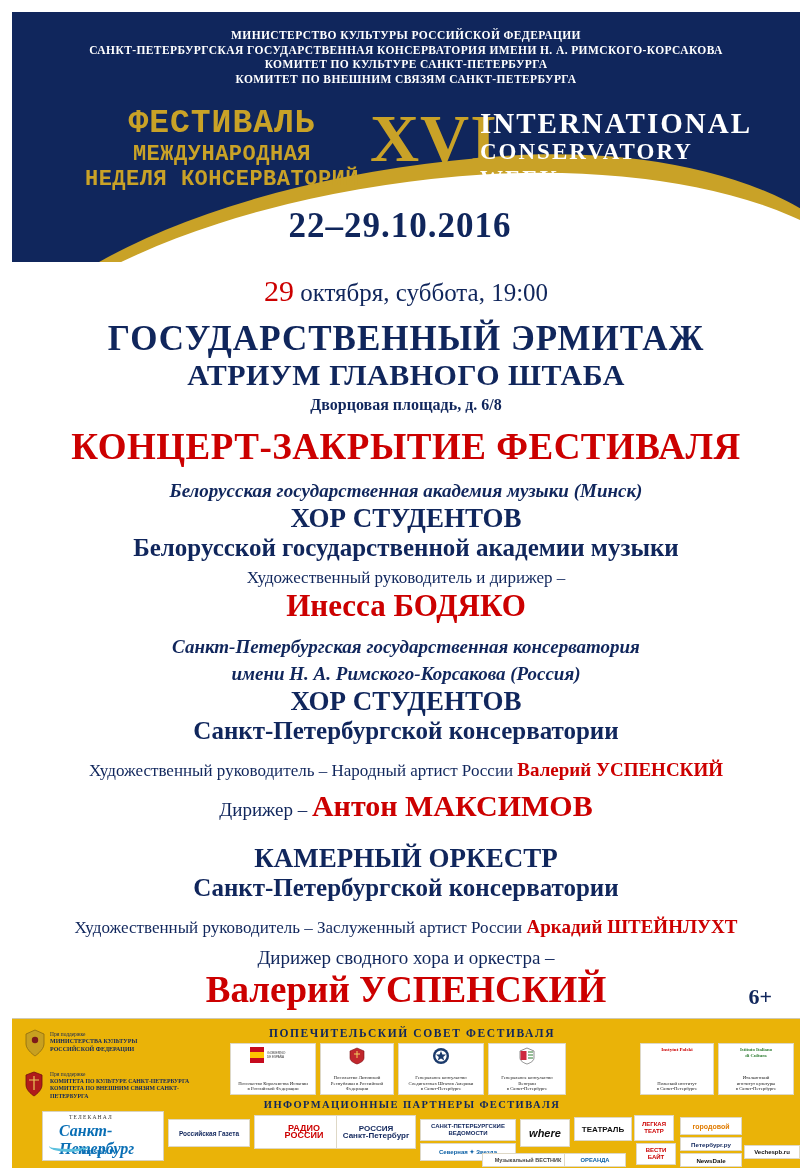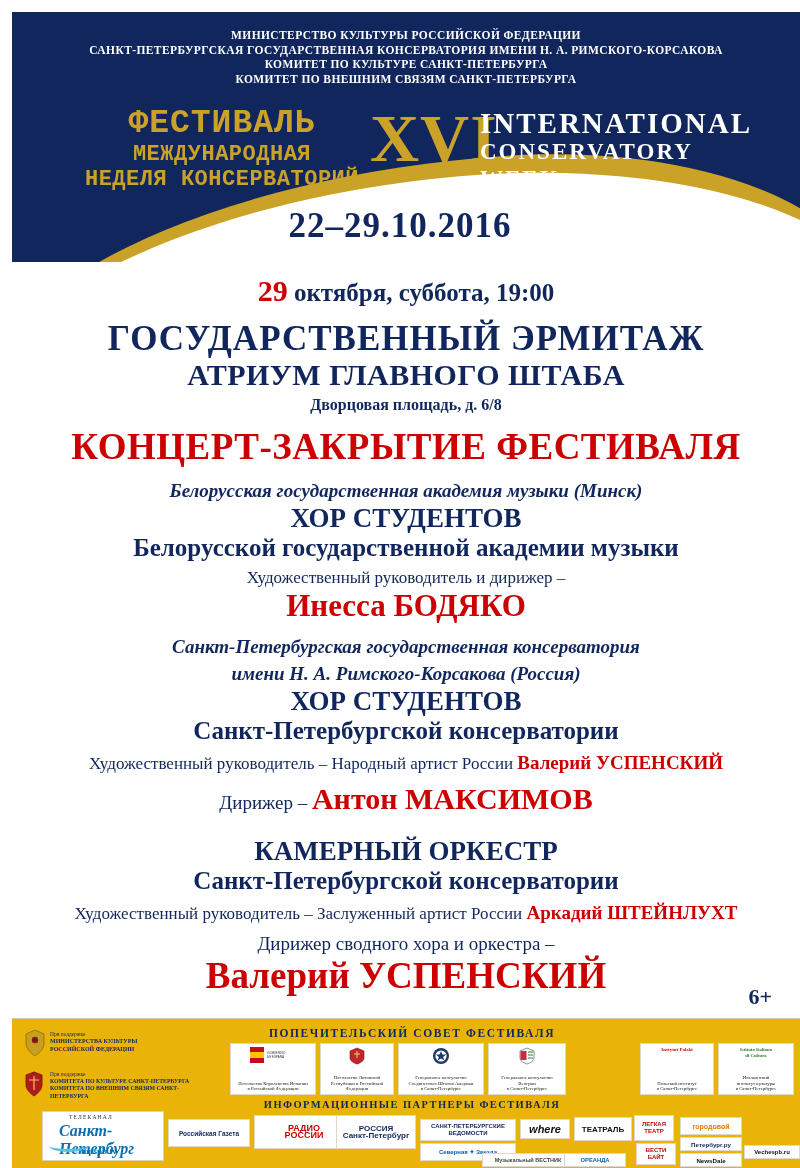--- a/index.html
+++ b/index.html
@@ -148,21 +148,21 @@
   .body-area {
     position: absolute;
     left: 6px;
     top: 262px;
     width: 788px;
     text-align: center;
   }
   .line { width: 788px; text-align: center; }
   .day-line {
     font-size: 25px;
-    font-weight: bold;
+    font-weight: normal;
     color: #10265c;
     margin-top: 6px;
   }
   .day-num { color: #cc0000; font-size: 30px; }
   .venue1 {
     font-size: 35px;
     font-weight: bold;
     color: #10265c;
     letter-spacing: 1px;
     margin-top: 12px;
@@ -219,21 +219,21 @@
   .name-red {
     font-size: 31px;
     font-weight: bold;
     color: #cc0000;
     line-height: 34px;
     margin-top: 1px;
   }
   .role-inline {
     font-size: 17px;
     color: #10265c;
-    margin-top: 7px;
+    margin-top: 14px;
     line-height: 21px;
   }
   .role-inline .rn {
     color: #cc0000;
     font-weight: bold;
     font-size: 19px;
   }
   .cond-line {
     font-size: 19px;
     color: #10265c;
@@ -590,21 +590,21 @@
     </div>
 
     <div class="media" style="left:156px;top:100px;width:82px;height:28px;font-size:6.5px;">Российская Газета</div>
     <div class="media" style="left:242px;top:96px;width:100px;height:34px;font-size:9px;color:#cc0000;white-space:pre-line;">РАДИО
 РОССИИ</div>
     <div class="media" style="left:324px;top:96px;width:80px;height:34px;font-size:8px;color:#10265c;white-space:pre-line;">РОССИЯ
 Санкт-Петербург</div>
     <div class="media" style="left:408px;top:100px;width:96px;height:22px;font-size:6px;">САНКТ-ПЕТЕРБУРГСКИЕ ВЕДОМОСТИ</div>
     <div class="media" style="left:408px;top:124px;width:96px;height:18px;font-size:6px;color:#0a5fa5;">Северная ✦ Звезда</div>
     <div class="media" style="left:470px;top:134px;width:92px;height:14px;font-size:5.5px;color:#444;">Музыкальный ВЕСТНИК</div>
-    <div class="media" style="left:508px;top:100px;width:50px;height:20px;font-size:11px;color:#111;font-style:italic;">where</div>
+    <div class="media" style="left:508px;top:100px;width:50px;height:28px;font-size:11px;color:#111;font-style:italic;">where</div>
     <div class="media" style="left:562px;top:98px;width:58px;height:24px;font-size:8px;color:#111;">ТЕАТРАЛЬ</div>
     <div class="media" style="left:622px;top:96px;width:40px;height:26px;font-size:6px;color:#cc0000;white-space:pre-line;">ЛЕГКАЯ
 ТЕАТР</div>
     <div class="media" style="left:624px;top:124px;width:40px;height:22px;font-size:6px;color:#cc0000;white-space:pre-line;">ВЕСТИ
 БАЙТ</div>
     <div class="media" style="left:552px;top:134px;width:62px;height:14px;font-size:5.8px;color:#0a5fa5;">ОРЕАНДА</div>
     <div class="media" style="left:668px;top:98px;width:62px;height:18px;font-size:7px;color:#e07b00;">городовой</div>
     <div class="media" style="left:668px;top:118px;width:62px;height:14px;font-size:6.2px;color:#10265c;">Петербург.ру</div>
     <div class="media" style="left:668px;top:134px;width:62px;height:14px;font-size:6.2px;color:#111;">NewsDale</div>
     <div class="media" style="left:732px;top:126px;width:56px;height:14px;font-size:6px;color:#111;">Vechespb.ru</div>

